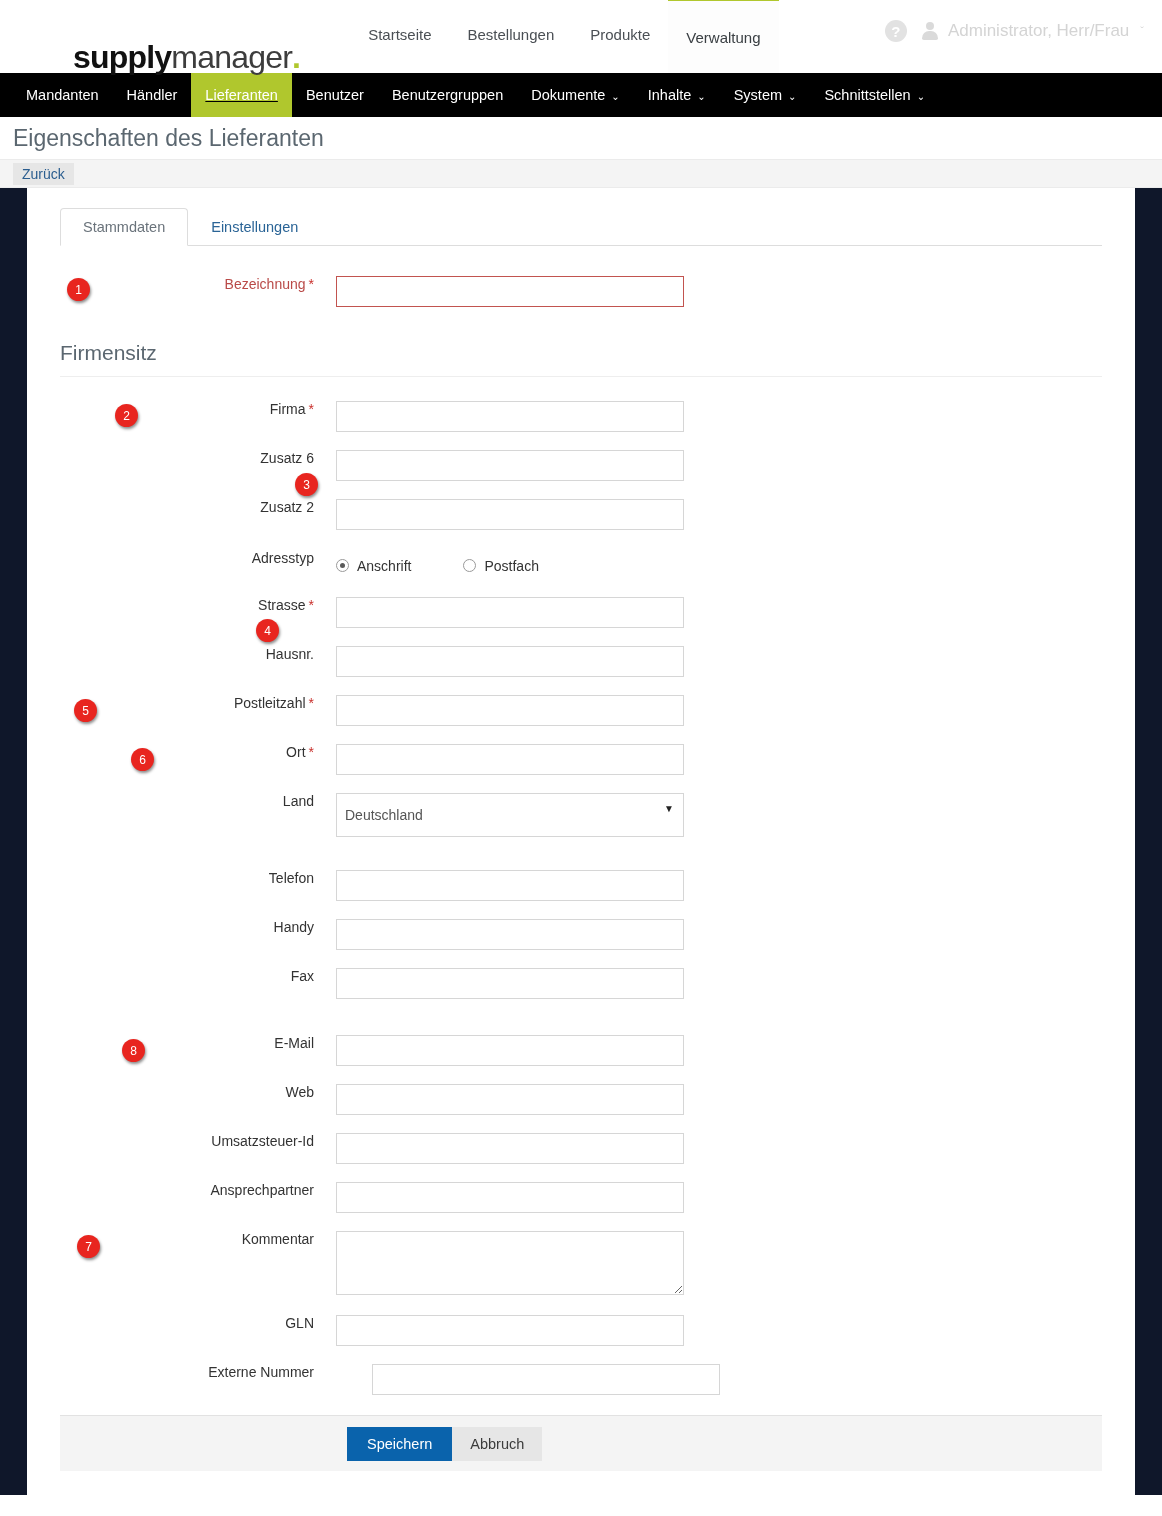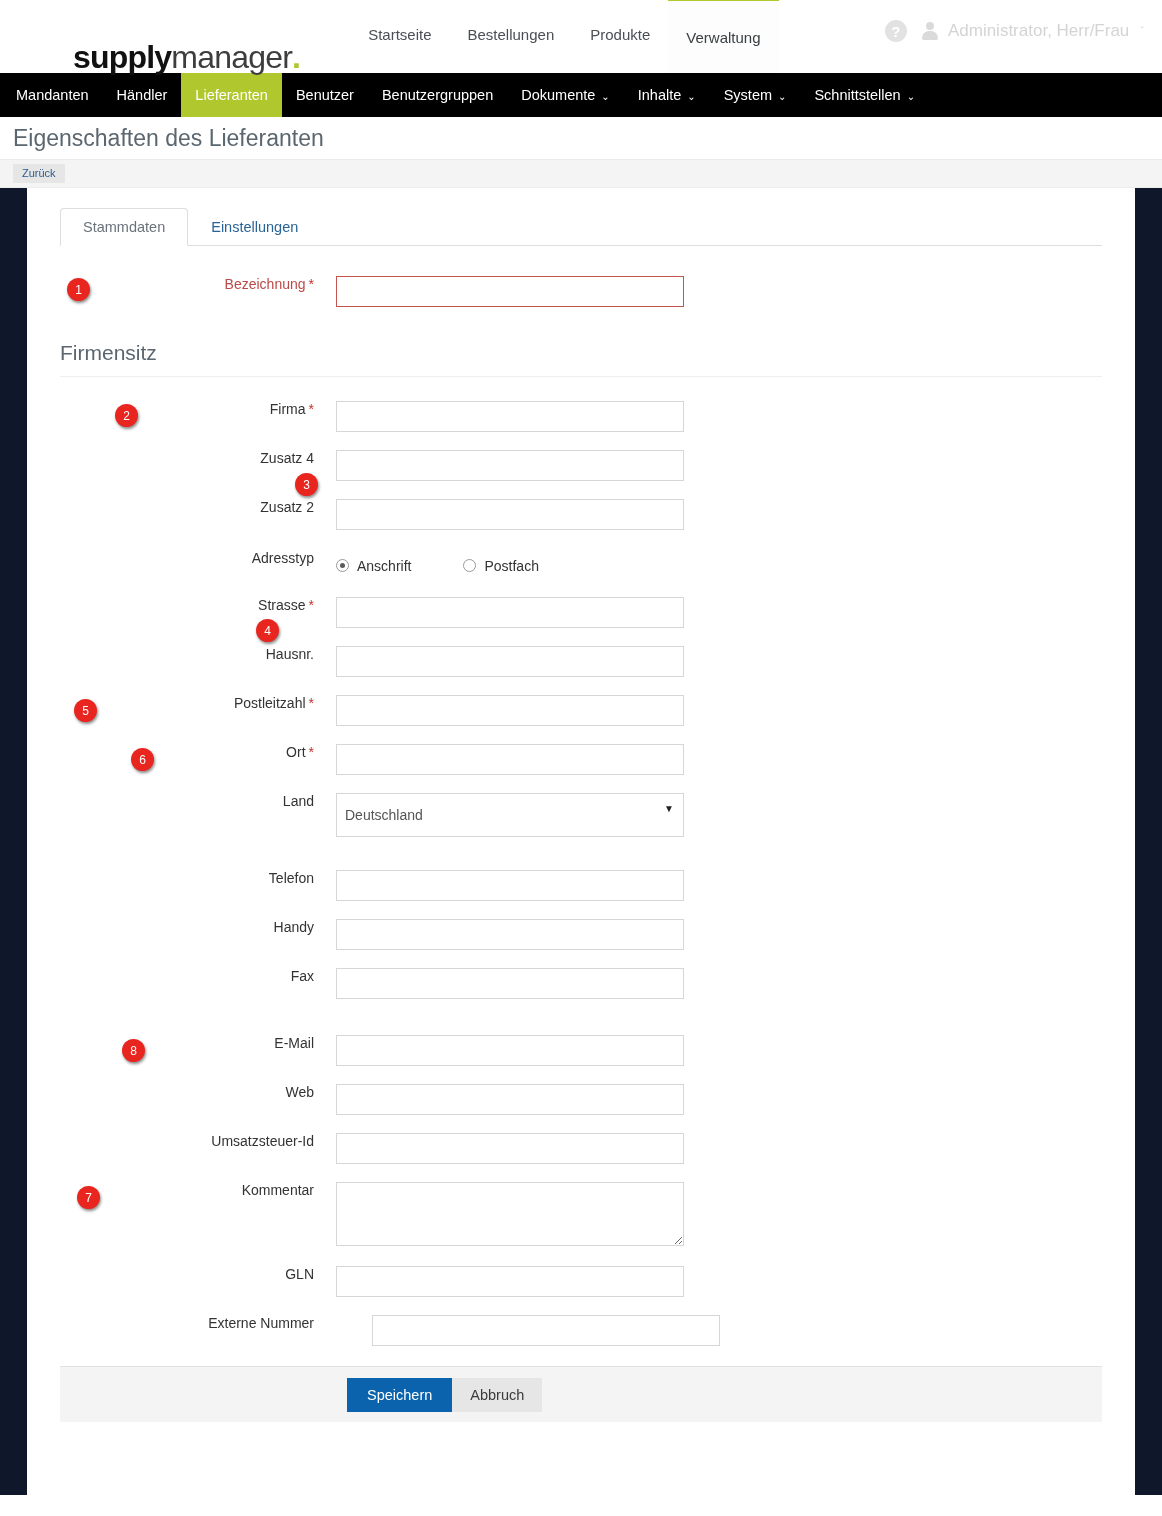--- a/index.html
+++ b/index.html
@@ -73,21 +73,22 @@
   }
   .user-name { font-size: 17px; color: #d4d4d4; white-space: nowrap; }
   .caret-sm { font-size: 11px; color: #d4d4d4; margin-left: 2px; }
 
   
   .blacknav {
     background: #000000;
     height: 44px;
     display: flex;
     align-items: stretch;
-    padding-left: 2px;
+    padding-left: 12px;
+    text-decoration: underline;
   }
   .blacknav a {
     display: flex; align-items: center;
     padding: 0 14px;
     color: #ffffff;
     font-size: 14.5px;
     text-decoration: none;
     white-space: nowrap;
   }
   .blacknav a.active { background: #b0c72d; color: #ffffff; }
@@ -111,21 +112,21 @@
     background: #f4f4f4;
     border-top: 1px solid #ebebeb;
     border-bottom: 1px solid #ebebeb;
     height: 29px;
     display: flex; align-items: center;
     padding-left: 13px;
   }
   .btn-back {
     background: #e6e6e6;
     border: none;
-    font-size: 11px;
+    font-size: 14px;
     color: #2a5d8f;
     padding: 4px 9px;
     cursor: pointer;
     font-family: inherit;
     line-height: 1;
   }
 
   
   .page-body {
     background: #0f172a;
@@ -384,21 +385,21 @@
       <div class="row" style="margin-top:24px;">
         <div class="lbl">
           <div class="badge" style="left:55px; top:3px;">2</div>
           <span>Firma</span><span class="req">*</span>
         </div>
         <input type="text" value="" style="">
       </div>
 
       <div class="row" style="margin-top:18px;">
         <div class="lbl">
-          <span>Zusatz 4</span>
+          <span>Zusatz 6</span>
         </div>
         <input type="text" value="" style="">
       </div>
 
       <div class="row" style="margin-top:18px;">
         <div class="lbl">
           <div class="badge" style="left:235px; top:-26px;">3</div>
           <span>Zusatz 2</span>
         </div>
         <input type="text" value="" style="">
@@ -499,20 +500,26 @@
         <input type="text" value="" style="">
       </div>
 
       <div class="row" style="margin-top:18px;">
         <div class="lbl">
           <span>Umsatzsteuer-Id</span>
         </div>
         <input type="text" value="" style="">
       </div>
 
+      <div class="row" style="margin-top:18px;">
+        <div class="lbl">
+          <span>Ansprechpartner</span>
+        </div>
+        <input type="text" value="" style="">
+      </div>
 
       <div class="row" style="margin-top:18px;">
         <div class="lbl">
           <div class="badge" style="left:17px; top:4px;">7</div>
           <span>Kommentar</span>
         </div>
         <textarea style=""></textarea>
       </div>
 
       <div class="row" style="margin-top:20px;">

